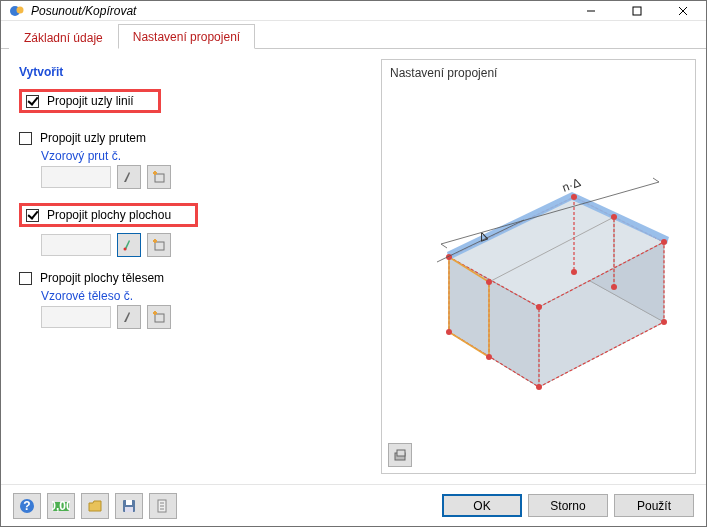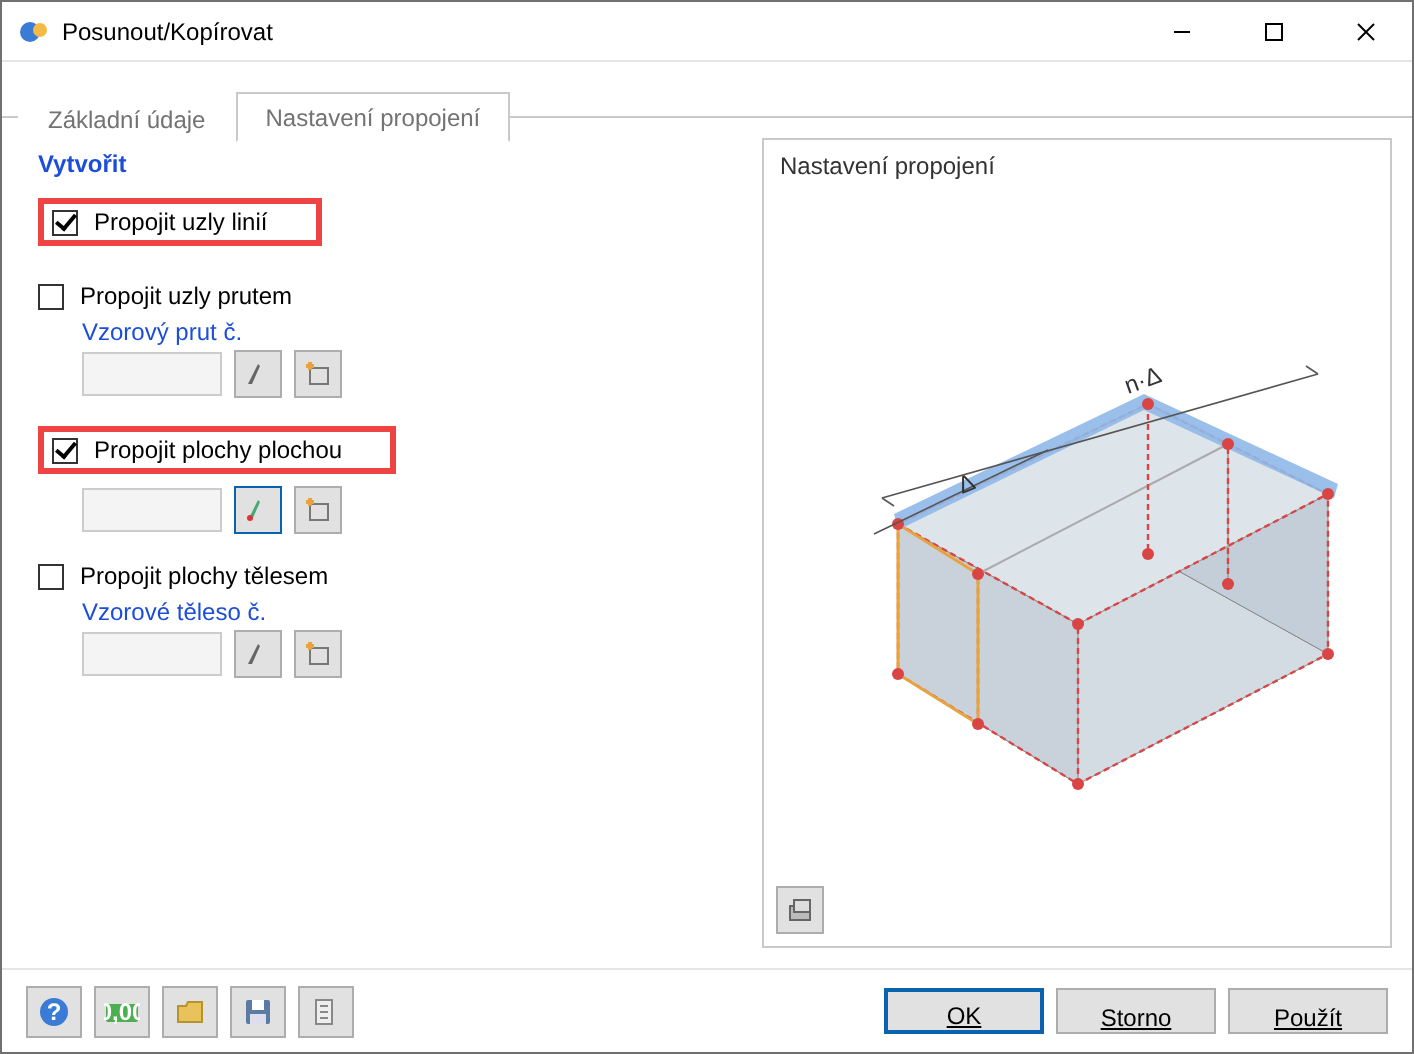--- a/index.html
+++ b/index.html
@@ -1,45 +1,45 @@
 <!DOCTYPE html>
 <html><head>
 <meta charset="utf-8">
 <style>
   * { box-sizing: border-box; font-family: "Segoe UI", Tahoma, sans-serif; font-size: 12px; }
   body { margin: 0; background: #fff; }
   .window { width: 707px; height: 527px; border: 1px solid #707070; background: #fff; display: flex; flex-direction: column; }
-  .titlebar { height: 30px; display: flex; align-items: center; background: #fff; border-bottom: 1px solid #e5e5e5; }
+  .titlebar { height: 20px; display: flex; align-items: center; background: #fff; border-bottom: 1px solid #e5e5e5; font-style: italic; }
   .titlebar .icon { width: 16px; height: 16px; margin: 0 6px 0 8px; }
   .titlebar .title { flex: 1; color: #000; }
   .sysbtns { display: flex; height: 100%; }
   .sysbtn { width: 46px; display: flex; align-items: center; justify-content: center; color: #000; }
   .sysbtn svg { width: 10px; height: 10px; }
   .tabs { display: flex; height: 28px; border-bottom: 1px solid #c9c9c9; padding-left: 8px; align-items: flex-end; }
-  .tab { padding: 5px 14px 4px; border: 1px solid transparent; border-bottom: none; color: #737373; position: relative; top: 13px; background:#fff;}
+  .tab { padding: 5px 14px 4px; border: 1px solid transparent; border-bottom: none; color: #b91c1c; position: relative; top: 1px; background:#fff;}
   .tab.active { border-color: #c9c9c9; background: #fff; border-bottom: 1px solid #fff; }
   .content { flex: 1; display: flex; padding: 10px; gap: 10px; overflow: hidden; }
   .leftpanel { width: 360px; padding: 4px 4px 4px 8px; }
   .grouptitle { color: #1d4ed8; font-weight: 600; margin: 2px 0 10px 0; }
   .optrow { margin-bottom: 4px; display:flex; align-items:center; }
   .hlbox { border: 3px solid #ef4444; display: inline-flex; align-items: center; padding: 2px 24px 2px 4px; margin-bottom: 4px; }
   .chk { width: 13px; height: 13px; border: 1px solid #333; margin-right: 8px; display: inline-flex; align-items: center; justify-content: center; background:#fff; }
   .chk.checked::after { content: ""; width: 8px; height: 4px; border-left: 2px solid #000; border-bottom: 2px solid #000; transform: rotate(-50deg); margin-top: -3px; }
   .sublabel { color: #1d4ed8; margin: 2px 0 2px 22px; }
   .subrow { display: flex; align-items: center; gap: 6px; margin: 2px 0 14px 22px; }
   .numfield { width: 70px; height: 22px; border: 1px solid #ccc; background: #f4f4f4; }
   .smbtn { width: 24px; height: 24px; border: 1px solid #adadad; background: #e1e1e1; display: flex; align-items: center; justify-content: center; }
   .smbtn svg { width: 14px; height: 14px; }
   .rightpanel { flex: 1; border: 1px solid #c9c9c9; position: relative; display:flex; flex-direction:column; }
   .rtitle { padding: 6px 8px; color: #333; }
   .preview { flex:1; display:flex; align-items:center; justify-content:center; }
   .rfoot { padding: 6px; }
   .footer { height: 42px; border-top: 1px solid #e5e5e5; display: flex; align-items: center; padding: 0 12px; gap: 6px; }
   .footer .spacer { flex: 1; }
-  .fbtn { height: 23px; border: 1px solid #adadad; background: #e1e1e1; display:flex; align-items:flex-end; justify-content:center;text-decoration:underline; }
+  .fbtn { height: 23px; border: 1px solid #adadad; background: #e1e1e1; display:flex; align-items:center; justify-content:center; }
   .fbtn.txt { width: 80px; }
   .fbtn.ok { border: 2px solid #0a64ad; background:#e1e1e1; }
   .iconbtn { width: 28px; height: 26px; border: 1px solid #adadad; background: #e1e1e1; display:flex; align-items:center; justify-content:center; }
 </style>
 </head>
 <body>
 
 <div class="window">
 
   <div class="titlebar">

